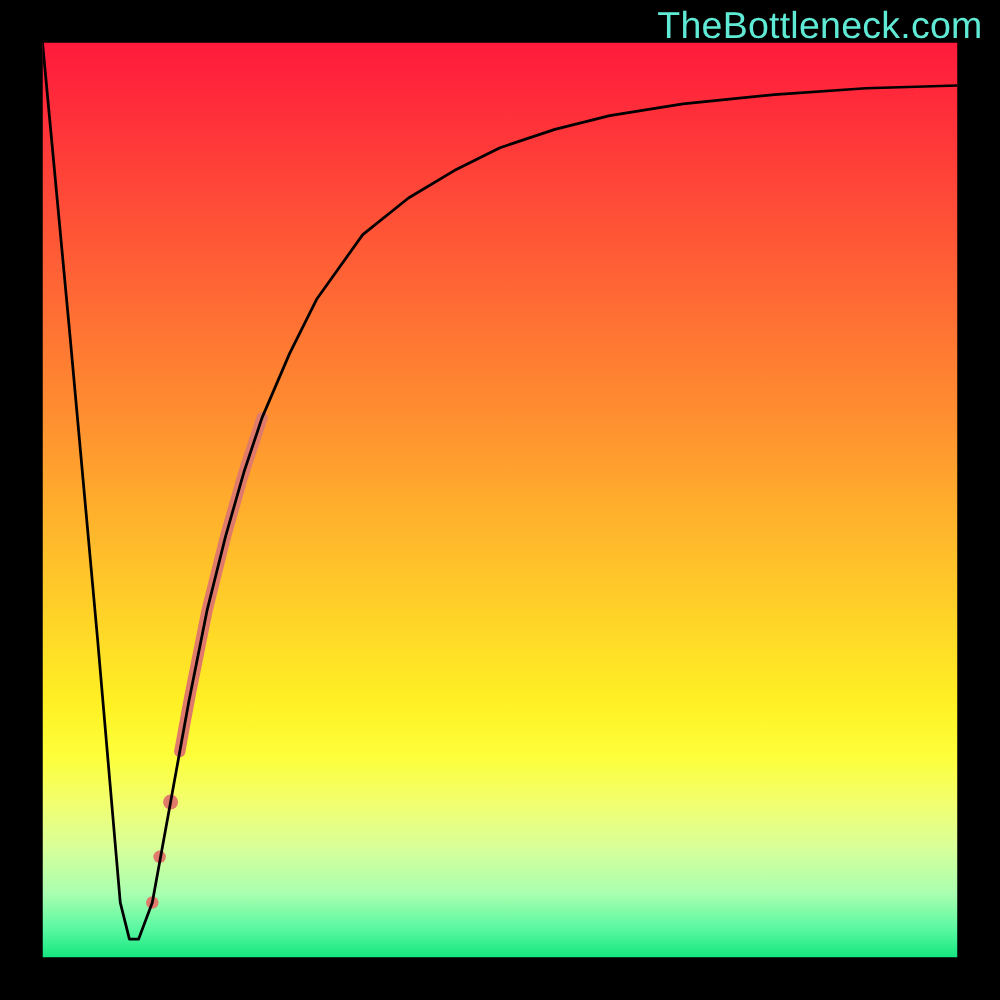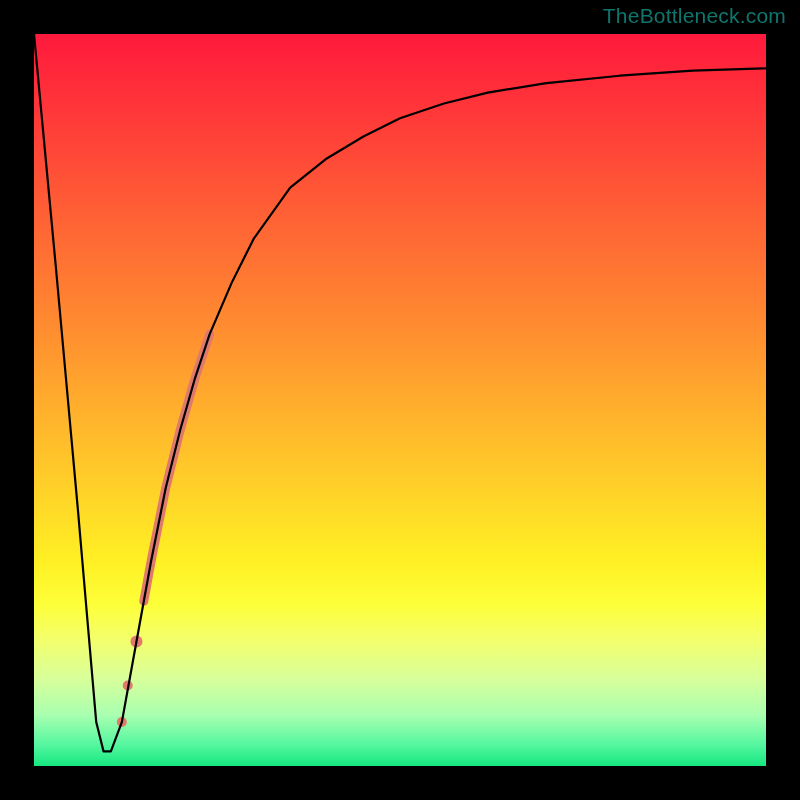--- a/index.html
+++ b/index.html
@@ -15,22 +15,22 @@
     position: relative;
     width: 800px;
     height: 800px;
     background: #000000;
     box-sizing: border-box;
   }
   .watermark {
     position: absolute;
     top: 4px;
     right: 14px;
-    color: #0f766e;
-    font-size: 21px;
+    color: #5eead4;
+    font-size: 30px;
     font-weight: 500;
     letter-spacing: 0.2px;
     z-index: 30;
   }
   .plot {
     position: absolute;
     left: 34px;
     top: 34px;
     width: 732px;
     height: 732px;

